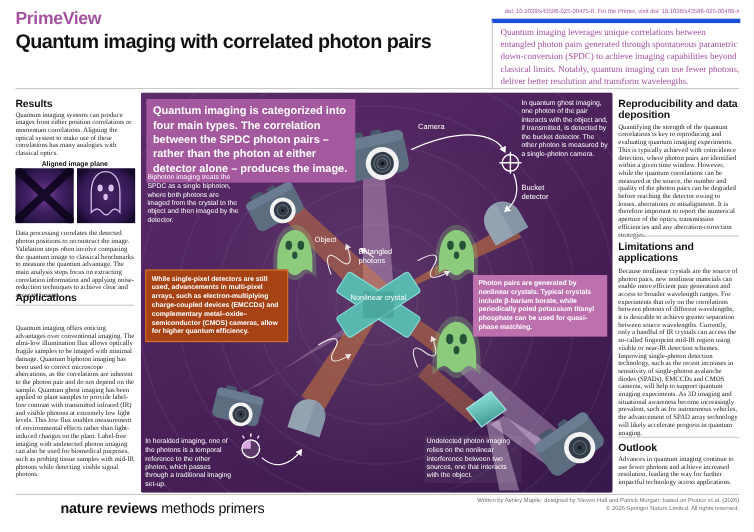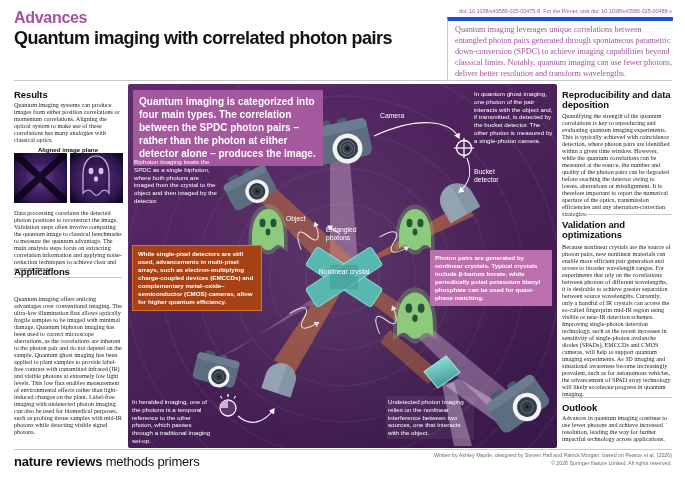--- a/index.html
+++ b/index.html
@@ -30,29 +30,29 @@
   .expbox{left:5px;top:6px;width:178px;background:#a4589e;color:#fff;padding:5px 6px 6px 6px;}
   .expbox h2{margin:0 0 3px 0;font-size:9px;font-weight:bold;}
   .expbox p{margin:0;font-size:10px;font-weight:bold;line-height:1.3;}
   .pnote{color:#fff;font-size:6.2px;line-height:1.26;}
   .plabel{color:#fff;font-size:6.8px;line-height:1.15;}
   .callout{color:#fff;font-size:6.2px;font-weight:bold;line-height:1.3;padding:4px 5px;}
   .callout.orange{background:#a64214;border:1px solid #d4742f;}
   .callout.pink{background:#bc70ae;}
   
   .brand{left:14px;top:454px;font-size:13px;color:#111;letter-spacing:-0.2px;}
-  .brand .b{font-weight:bold;}
+  .brand .b{font-weight:bold;margin-left:41px;}
   .credits{right:13px;top:452px;width:320px;text-align:right;font-size:5.3px;line-height:1.5;color:#6a6a6a;}
 </style>
 </head>
 <body>
 
 <div class="page">
 
-  <div class="abs kicker">Advances</div>
+  <div class="abs kicker">PrimeView</div>
   <div class="abs title">Quantum imaging with correlated photon pairs</div>
   <div class="abs doi">doi: 10.1038/s43586-025-00475-8. For the Primer, visit doi: 10.1038/s43586-025-00488-x</div>
   <div class="abs summary">Quantum imaging leverages unique correlations between entangled photon pairs generated through spontaneous parametric down-conversion (SPDC) to achieve imaging capabilities beyond classical limits. Notably, quantum imaging can use fewer photons, deliver better resolution and transform wavelengths.</div>
   <div class="abs hrule" style="left:14px;top:80px;width:658px;"></div>
 
   <div class="abs sidehead" style="left:14px;top:90px;width:108px;">Results</div>
   <div class="abs sidebody" style="left:14px;top:101px;width:108px;">Quantum imaging systems can produce images from either position correlations or momentum correlations. Aligning the optical system to make use of these correlations has many analogies with classical optics.</div>
   <div class="abs figcap" style="left:14px;top:146px;width:108px;">Aligned image plane</div>
   <div class="abs" style="left:14px;top:153px;width:109px;display:flex;gap:3px;">
     <svg class="figimg" viewBox="0 0 53 50">
@@ -238,21 +238,21 @@
     <div class="abs callout orange" style="left:4px;top:161px;width:118px;">While single-pixel detectors are still used, advancements in multi-pixel arrays, such as electron-multiplying charge-coupled devices (EMCCDs) and complementary metal–oxide–semiconductor (CMOS) cameras, allow for higher quantum efficiency.</div>
     <div class="abs callout pink" style="left:302px;top:166px;width:112px;">Photon pairs are generated by nonlinear crystals. Typical crystals include β-barium borate, while periodically poled potassium titanyl phosphate can be used for quasi-phase matching.</div>
 
     <div class="abs pnote" style="left:4px;top:314px;width:80px;">In heralded imaging, one of the photons is a temporal reference to the other photon, which passes through a traditional imaging set-up.</div>
     <div class="abs pnote" style="left:258px;top:312px;width:84px;background:rgba(255,255,255,0.06);padding:2px;">Undetected photon imaging relies on the nonlinear interference between two sources, one that interacts with the object.</div>
   </div>
 
   <div class="abs sidehead" style="left:562px;top:90px;width:110px;">Reproducibility and data deposition</div>
   <div class="abs sidebody" style="left:562px;top:112px;width:110px;">Quantifying the strength of the quantum correlations is key to reproducing and evaluating quantum imaging experiments. This is typically achieved with coincidence detection, where photon pairs are identified within a given time window. However, while the quantum correlations can be measured at the source, the number and quality of the photon pairs can be degraded before reaching the detector owing to losses, aberrations or misalignment. It is therefore important to report the numerical aperture of the optics, transmission efficiencies and any aberration-correction strategies.</div>
   <div class="abs hrule" style="left:562px;top:214px;width:110px;"></div>
-  <div class="abs sidehead" style="left:562px;top:220px;width:110px;">Validation and optimizations</div>
+  <div class="abs sidehead" style="left:562px;top:220px;width:110px;">Limitations and applications</div>
   <div class="abs sidebody" style="left:562px;top:243px;width:110px;">Because nonlinear crystals are the source of photon pairs, new nonlinear materials can enable more efficient pair generation and access to broader wavelength ranges. For experiments that rely on the correlations between photons of different wavelengths, it is desirable to achieve greater separation between source wavelengths. Currently, only a handful of IR crystals can access the so-called fingerprint mid-IR region using visible or near-IR detection schemes. Improving single-photon detection technology, such as the recent increases in sensitivity of single-photon avalanche diodes (SPADs), EMCCDs and CMOS cameras, will help to support quantum imaging experiments. As 3D imaging and situational awareness become increasingly prevalent, such as for autonomous vehicles, the advancement of SPAD array technology will likely accelerate progress in quantum imaging.</div>
   <div class="abs hrule" style="left:562px;top:397px;width:110px;"></div>
   <div class="abs sidehead" style="left:562px;top:403px;width:110px;">Outlook</div>
   <div class="abs sidebody" style="left:562px;top:414px;width:110px;">Advances in quantum imaging continue to use fewer photons and achieve increased resolution, leading the way for further impactful technology across applications.</div>
 
   <div class="abs hrule" style="left:14px;top:449px;width:658px;"></div>
   <div class="abs brand"><span class="b">nature reviews</span><span> methods primers</span></div>
   <div class="abs credits">
     <div>Written by Ashley Mapile; designed by Steven Hall and Patrick Morgan; based on Pearce et al. (2026)</div>
     <div>© 2026 Springer Nature Limited. All rights reserved.</div>

